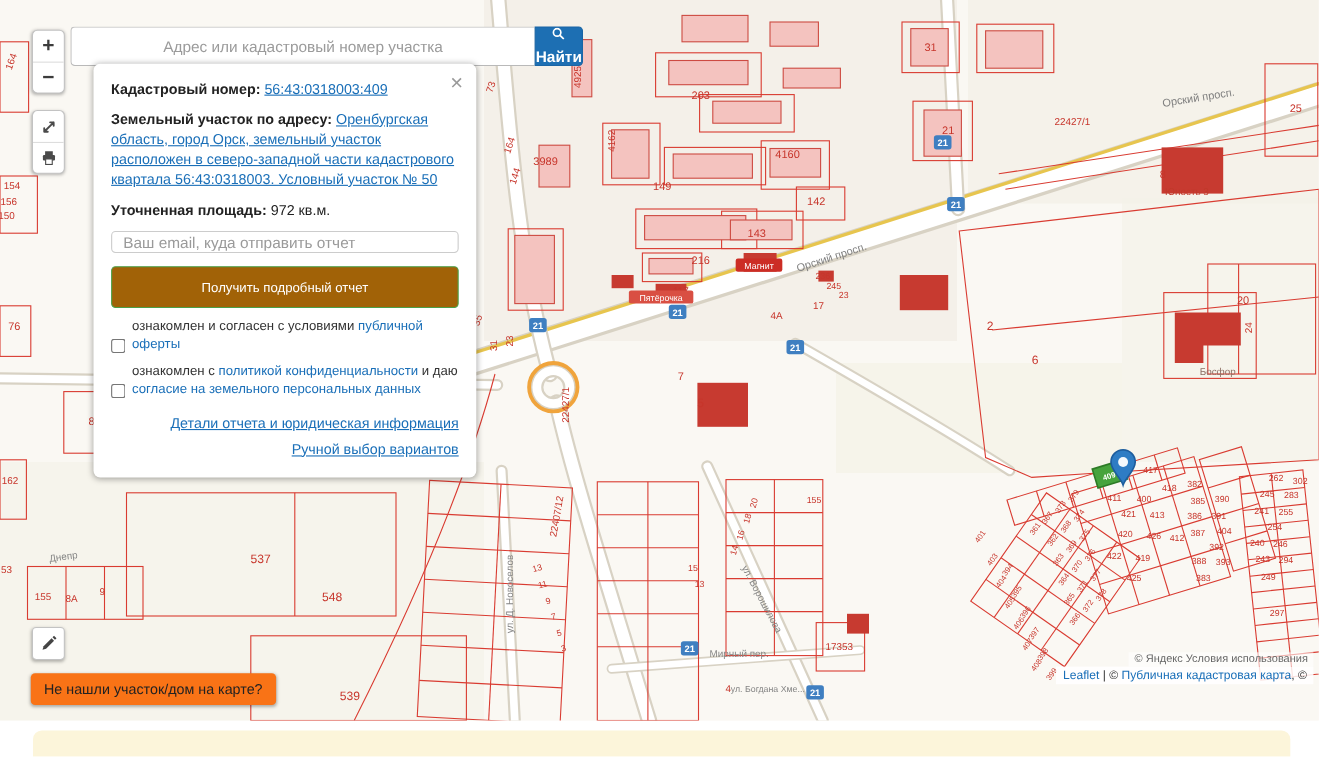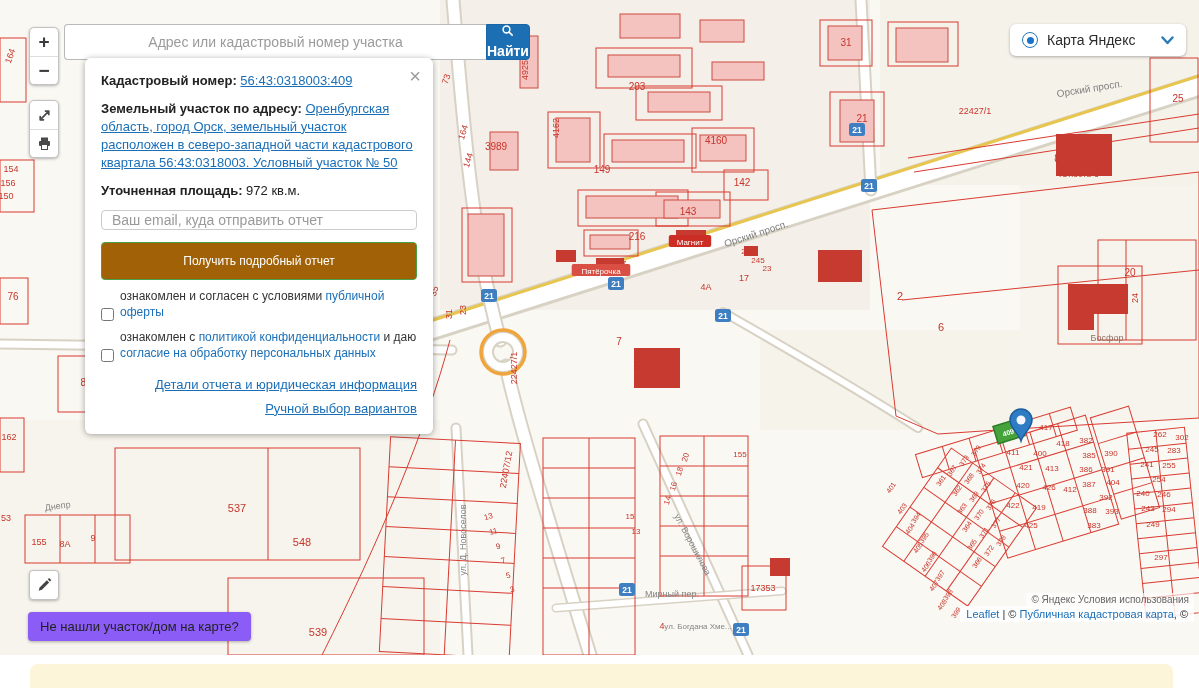--- a/index.html
+++ b/index.html
@@ -50,21 +50,21 @@
   .email{width:100%;box-sizing:border-box;height:20px;border:1px solid #ccc;border-radius:4px;padding:0 10px;
          font-size:14px;color:#333;outline:none;font-family:"Liberation Sans",sans-serif;}
   .email::placeholder{color:#9a9a9a;}
   .report-btn{width:100%;height:38px;margin-top:12px;background:#a16207;border:1px solid #4aa048;color:#fff;
               font-size:12px;border-radius:4px;cursor:pointer;font-family:"Liberation Sans",sans-serif;}
   .cb-row{display:flex;gap:6px;font-size:12px;margin-top:8px;align-items:flex-end;color:#333;cursor:pointer;}
   .cb-row input{margin:1px 0 0;width:13px;height:13px;flex:0 0 auto;}
   .panel-links{text-align:right;margin-top:14px;font-size:13px;}
   .panel-links a{display:block;margin-top:6px;}
   
-  .notfound{position:absolute;left:28px;top:612px;background:#8b5cf6;border-radius:4px;
+  .notfound{position:absolute;left:28px;top:612px;background:#f97316;border-radius:4px;
             box-shadow:0 1px 3px rgba(0,0,0,.3);padding:7px 12px;font-size:13px;color:#222;z-index:25;}
   .attr{position:absolute;right:5px;bottom:33px;background:rgba(255,255,255,.85);padding:2px 6px;
         font-size:11px;color:#333;z-index:24;}
   .attr a{color:#1a6fb8;text-decoration:none;}
   .yandex-attr{position:absolute;right:5px;bottom:49px;font-size:10px;color:#666;z-index:24;
                background:rgba(255,255,255,.6);padding:1px 5px;}
   .strip{position:absolute;left:30px;right:26px;top:664px;height:24px;background:#fcf5da;
          border-radius:8px 8px 0 0;}
 </style>
 </head>
@@ -466,29 +466,20 @@
     <input class="search-input" type="text" placeholder="Адрес или кадастровый номер участка" style="">
     <button class="search-btn">
       <svg width="13" height="13" viewBox="0 0 13 13">
         <circle cx="5.3" cy="5.3" r="4" fill="none" stroke="#ffffff" stroke-width="1.8"></circle>
         <line x1="8.4" y1="8.4" x2="12" y2="12" stroke="#ffffff" stroke-width="1.8" stroke-linecap="round"></line>
       </svg>
       <span>Найти</span>
     </button>
   </div>
 
-  <div class="layer-select">
-    <span class="radio-outer">
-        <span class="radio-inner"></span>
-      </span>
-    <span class="layer-label">Карта Яндекс</span>
-    <svg width="13" height="9" viewBox="0 0 13 9">
-      <path d="M1.5,1.5 L6.5,7 L11.5,1.5" fill="none" stroke="#2a7ab8" stroke-width="2.4" stroke-linecap="round" stroke-linejoin="round"></path>
-    </svg>
-  </div>
 
   <aside class="info-panel">
     <button class="panel-close">×</button>
     <div class="row">
       <span class="b">Кадастровый номер:</span>
       <a href="#" class="lnk">56:43:0318003:409</a>
     </div>
     <div class="row">
       <span class="b">Земельный участок по адресу:</span>
       <a href="#" class="lnk">Оренбургская область, город Орск, земельный участок расположен в северо-западной части кадастрового квартала 56:43:0318003. Условный участок № 50</a>
@@ -498,21 +489,21 @@
       <span>972 кв.м.</span>
     </div>
     <input class="email" type="text" placeholder="Ваш email, куда отправить отчет" style="">
     <button class="report-btn">Получить подробный отчет</button>
     <label class="cb-row">
       <input type="checkbox" style="">
       <span><span>ознакомлен и согласен с условиями </span><a href="#" class="lnk2">публичной оферты</a></span>
     </label>
     <label class="cb-row">
       <input type="checkbox" style="">
-      <span><span>ознакомлен с </span><a href="#" class="lnk2">политикой конфиденциальности</a><span> и даю </span><a href="#" class="lnk2">согласие на обработку персональных данных</a></span>
+      <span><span>ознакомлен с </span><a href="#" class="lnk2">политикой конфиденциальности</a><span> и даю </span><a href="#" class="lnk2">согласие на земельного персональных данных</a></span>
     </label>
     <div class="panel-links">
       <a href="#" class="lnk">Детали отчета и юридическая информация</a>
       <a href="#" class="lnk">Ручной выбор вариантов</a>
     </div>
   </aside>
 
   <div class="notfound">Не нашли участок/дом на карте?</div>
   <div class="strip"></div>
 </div>

